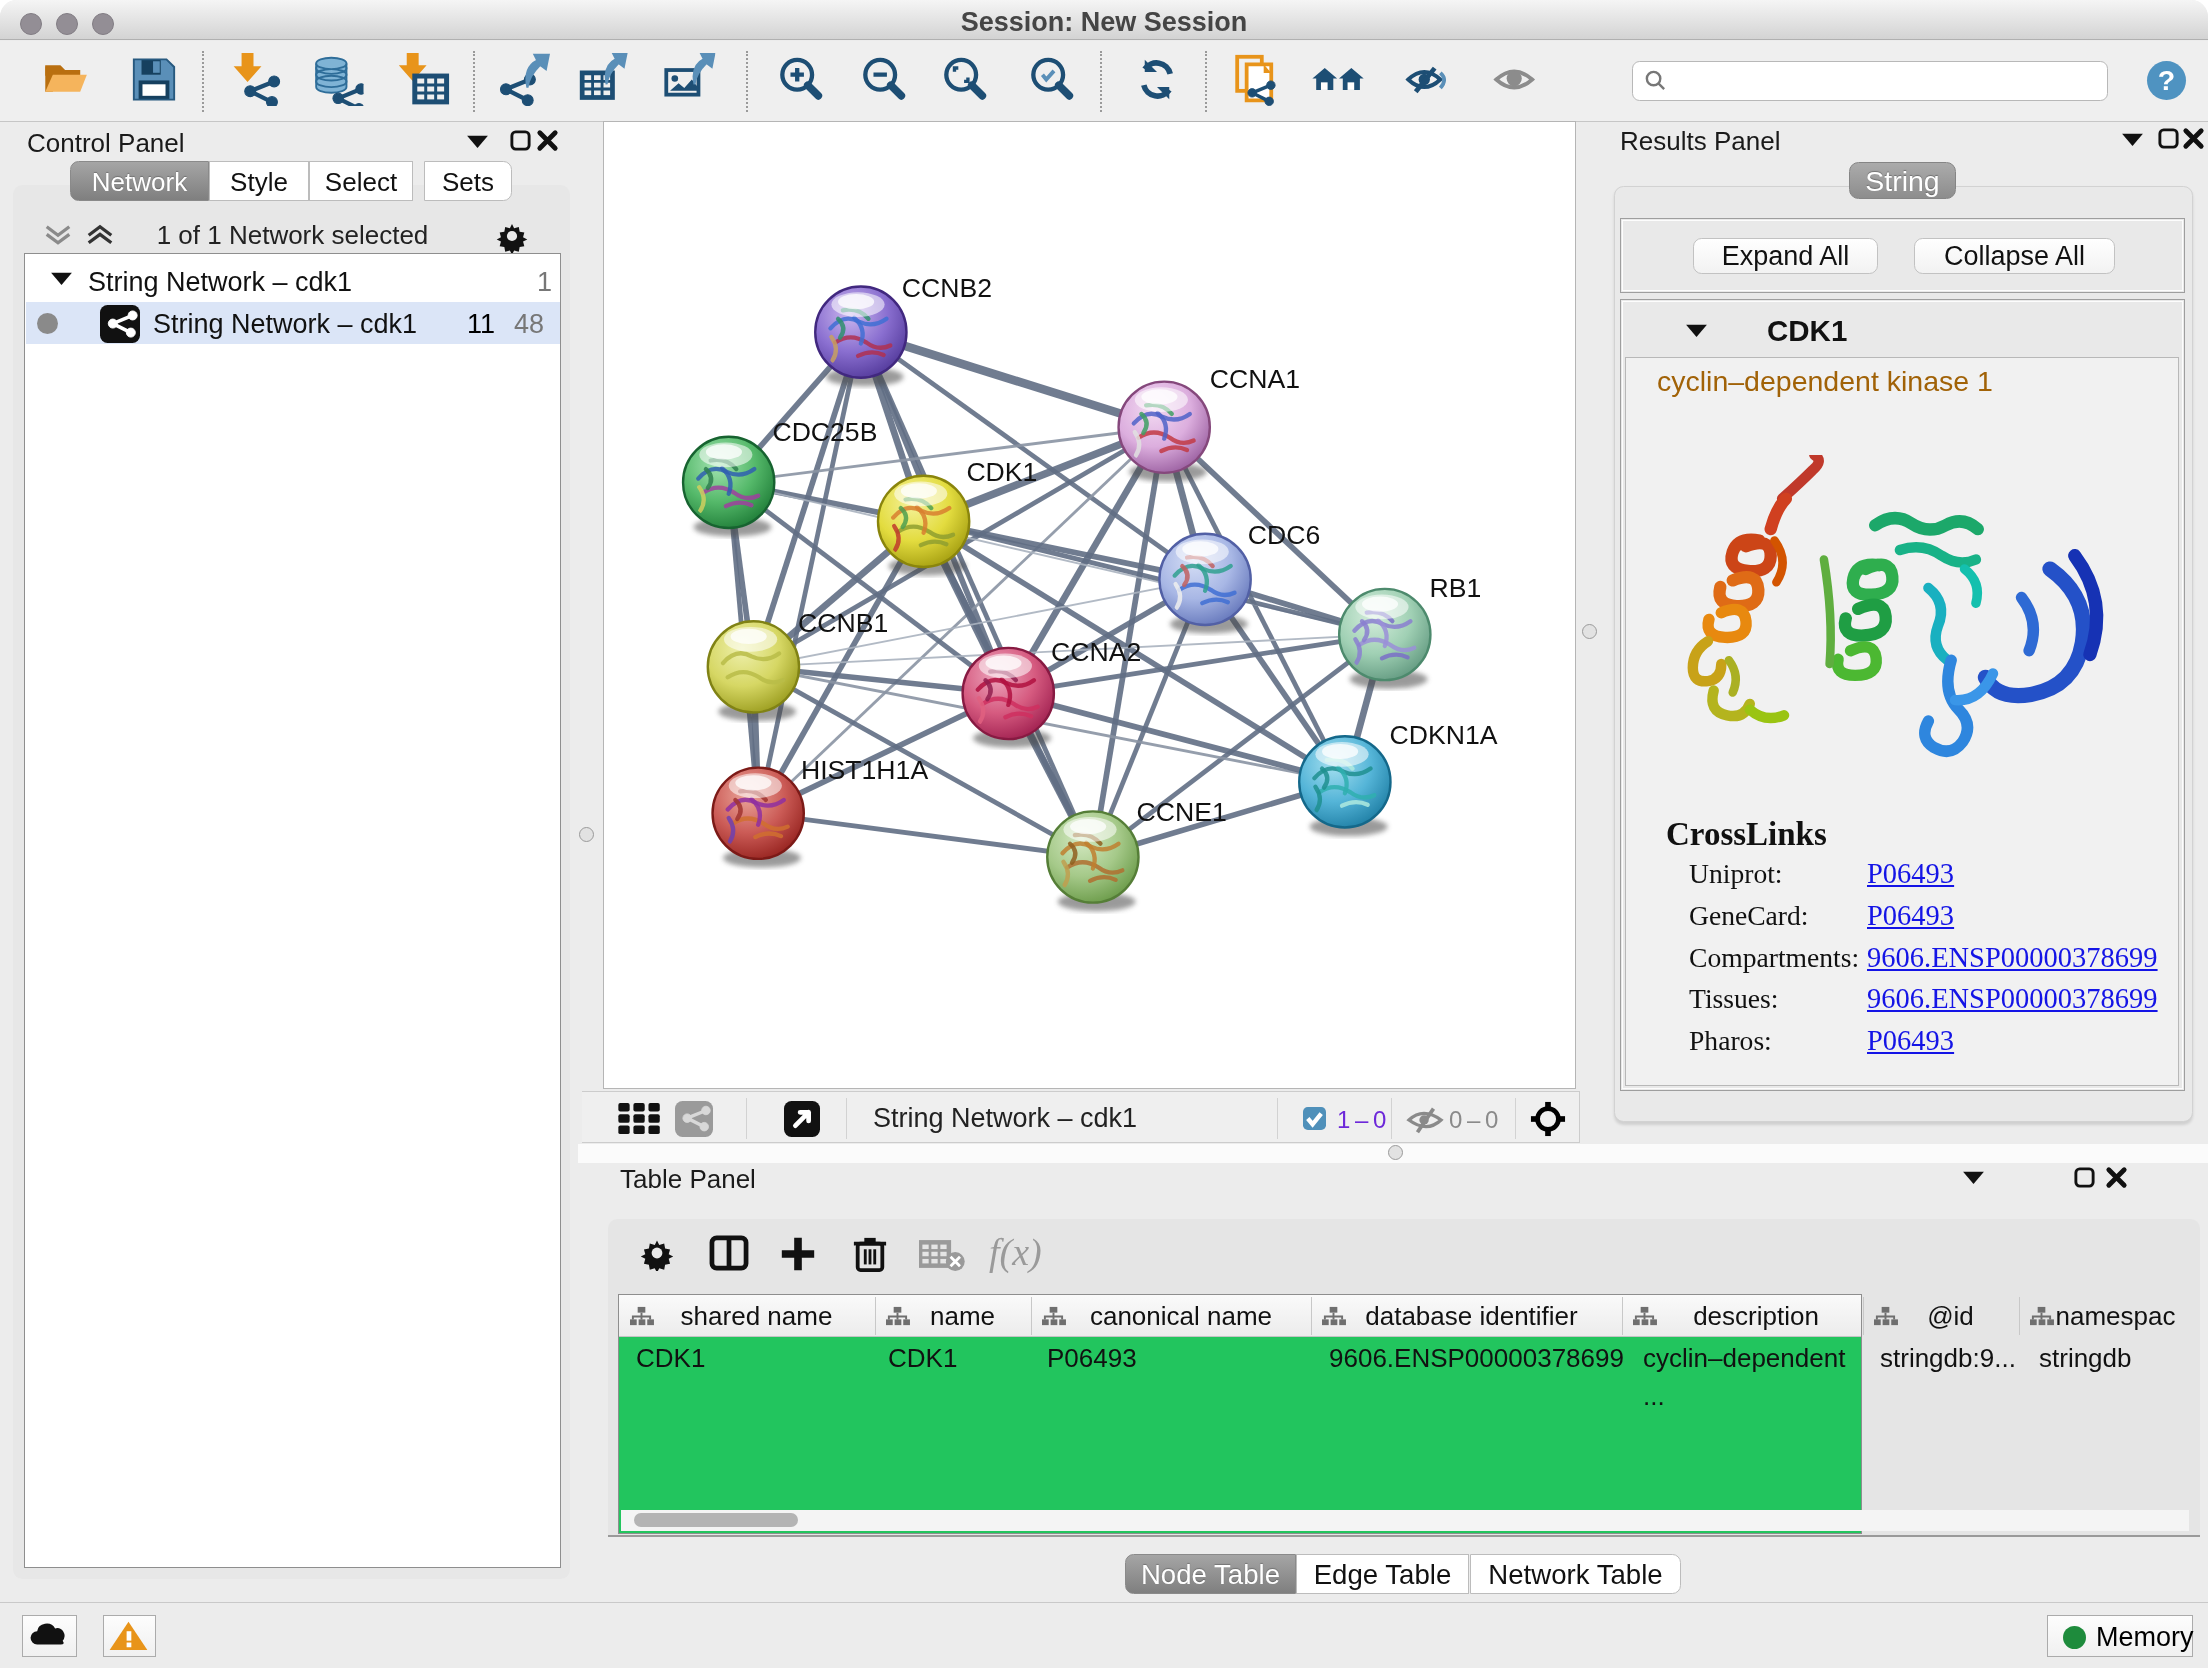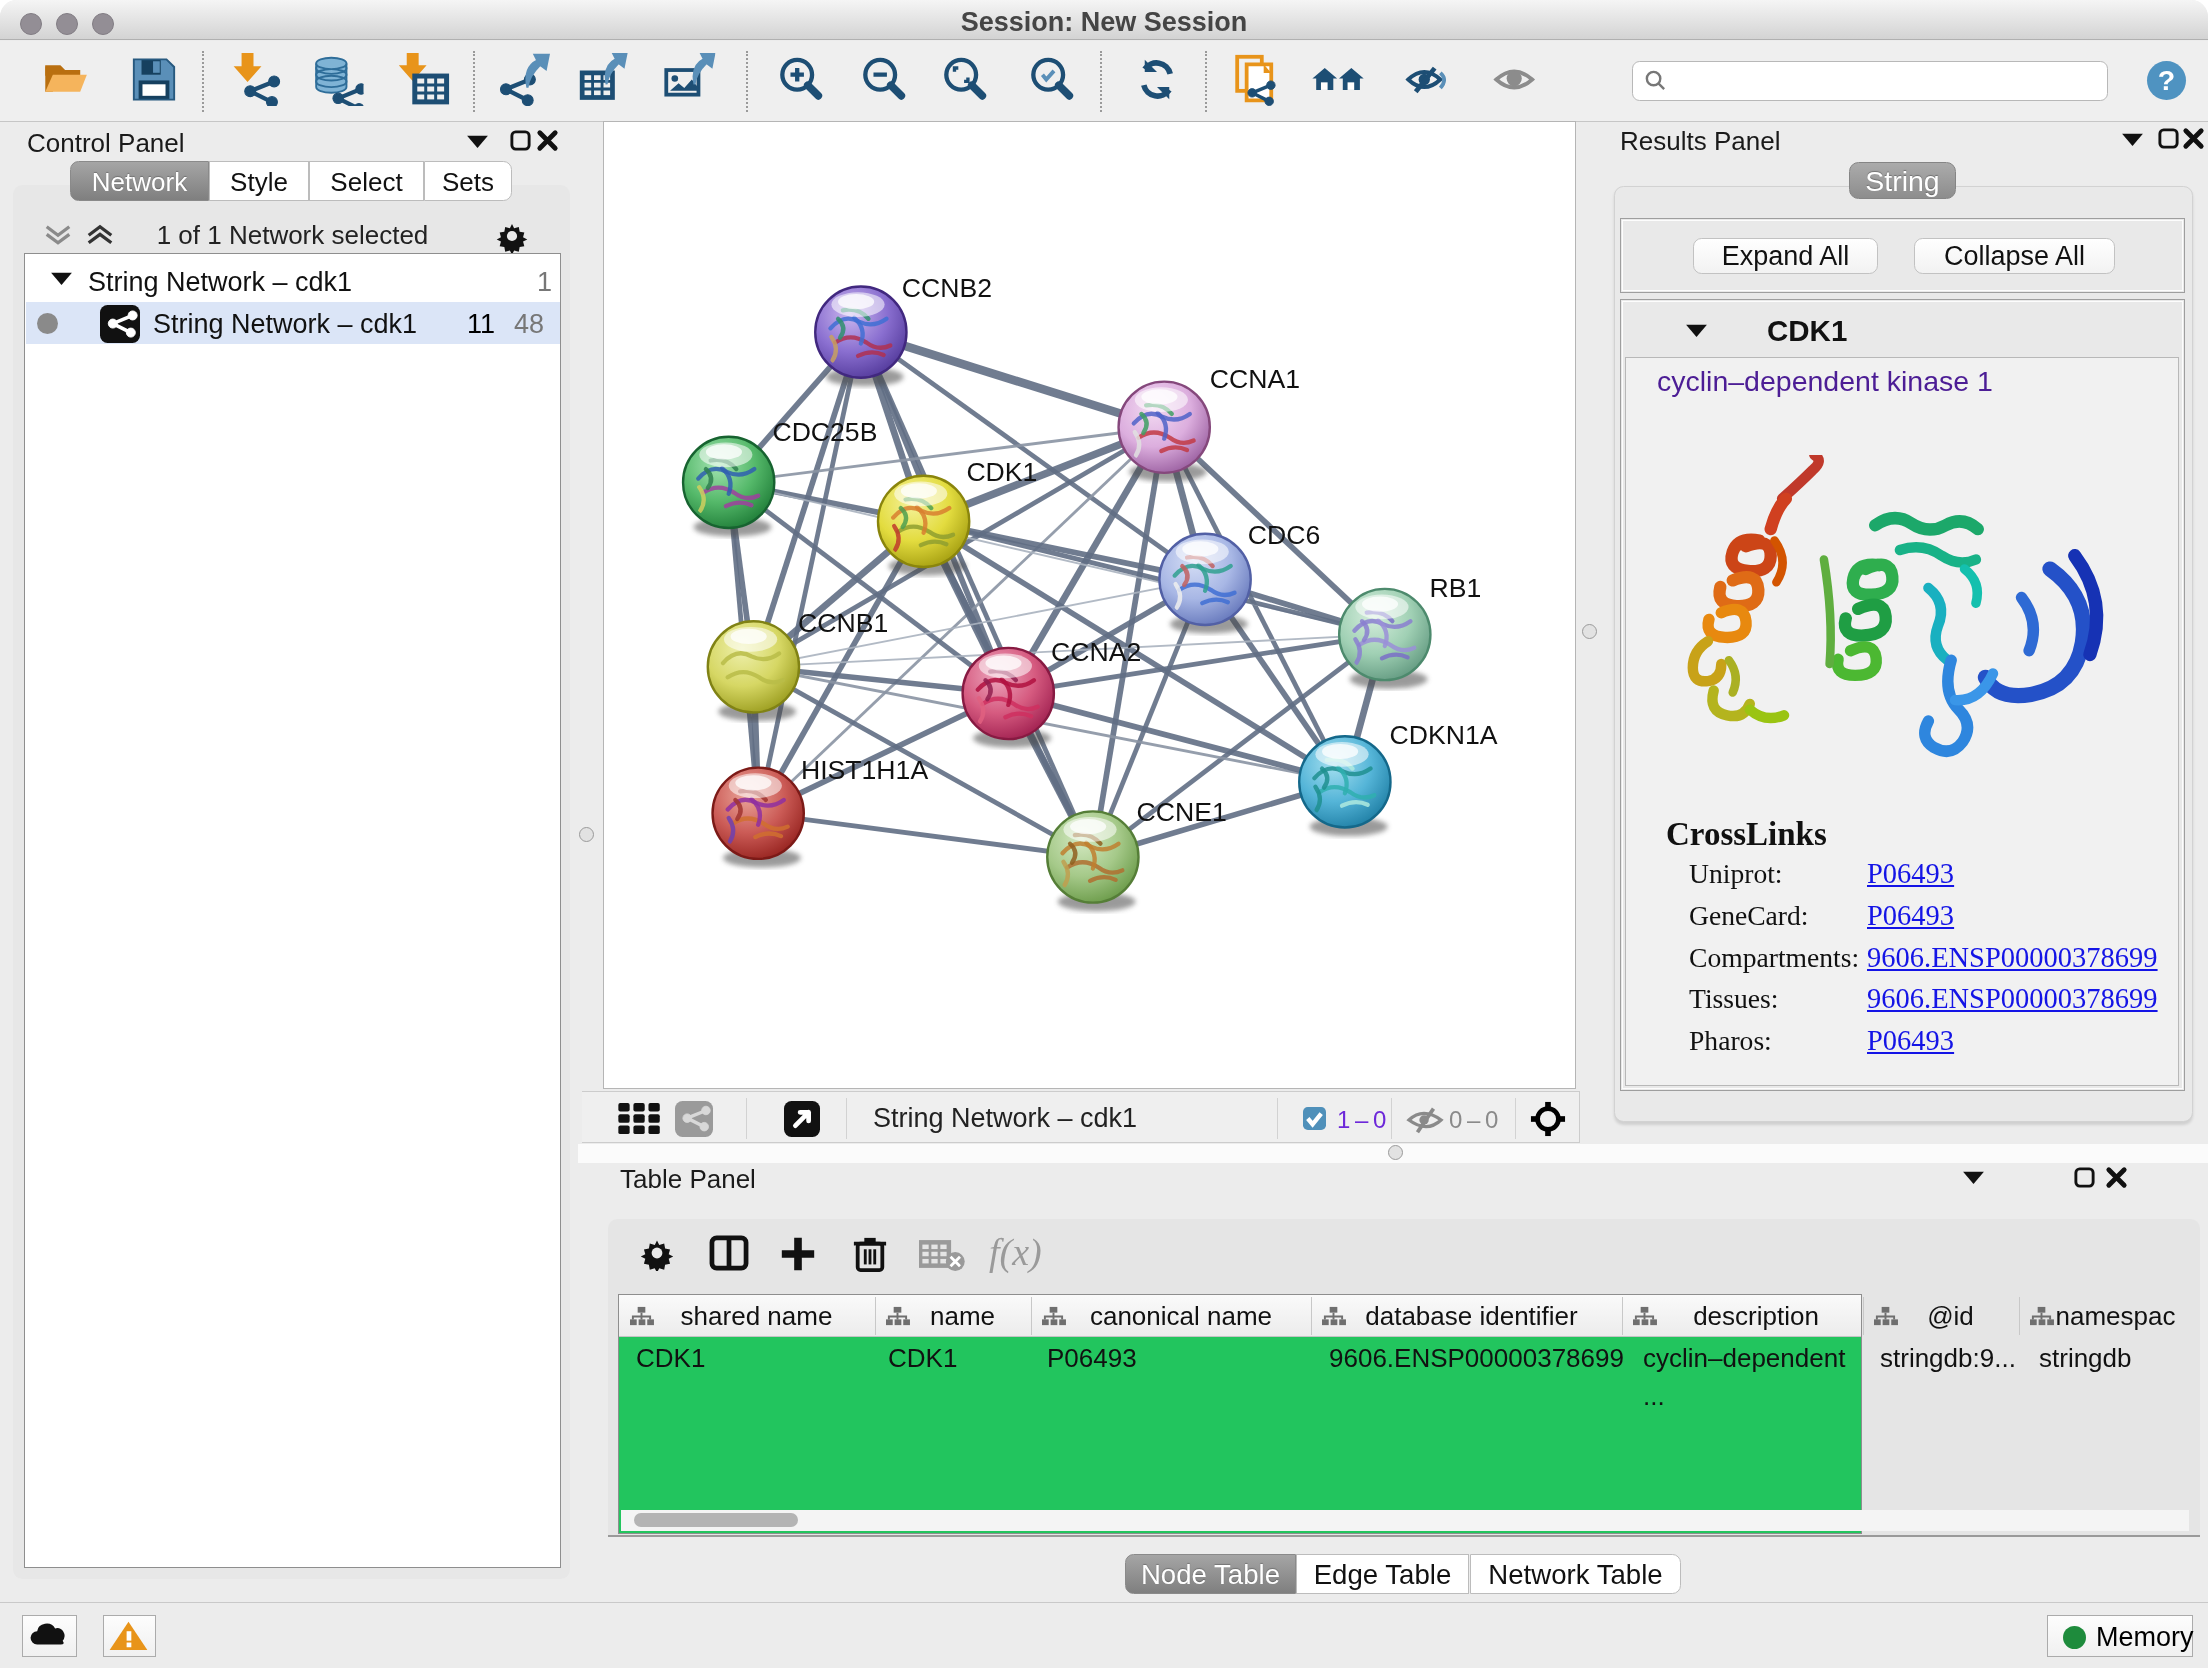--- a/index.html
+++ b/index.html
@@ -207,21 +207,21 @@
       </svg></div>
     <div class="abs" style="left:509px;top:129px"><svg width="23" height="23" viewBox="0 0 24 24">
         <rect x="3" y="3" width="18" height="18" rx="4" fill="none" stroke="#111" stroke-width="3"></rect>
       </svg></div>
     <div class="abs" style="left:535px;top:128px"><svg width="25" height="25" viewBox="0 0 26 26">
         <path d="M5,5 L21,21 M21,5 L5,21" stroke="#111" stroke-width="5" stroke-linecap="round"></path>
       </svg></div>
     <div id="cp-inner"></div>
     <div class="tabbtn tabsel" style="left:70px;top:161px;width:139px;border-radius:8.6px 0 0 8.6px;line-height:40px">Network</div>
     <div class="tabbtn" style="left:209px;top:161px;width:100px;line-height:40px">Style</div>
-    <div class="tabbtn" style="left:309px;top:161px;width:115px;line-height:40px">Select</div>
+    <div class="tabbtn" style="left:309px;top:161px;width:104px;line-height:40px">Select</div>
     <div class="tabbtn" style="left:424px;top:161px;width:88px;border-radius:0 8.6px 8.6px 0;line-height:40px">Sets</div>
     <div id="selbar">1 of 1 Network selected</div>
     <div class="abs" style="left:42px;top:221px"><svg width="32" height="28.5" viewBox="0 0 34 30">
         <g fill="none" stroke="#8a8a8a" stroke-width="3.5">
           <path d="M5,6 l12,9 12,-9"></path>
           <path d="M5,14 l12,9 12,-9"></path>
         </g>
       </svg></div>
     <div class="abs" style="left:84px;top:221px"><svg width="32" height="28.5" viewBox="0 0 34 30">
         <g fill="none" stroke="#333" stroke-width="3.5">
@@ -636,21 +636,21 @@
     <div class="abs" style="left:1849px;top:162px;width:107px;height:37px;background:linear-gradient(#ababab,#8d8d8d);border:1px solid #858585;border-radius:9.5px;color:#fff;font-size:28.5px;text-align:center;line-height:37px;text-shadow:0 -1px 1px rgba(0,0,0,.3)">String</div>
     <div class="box1"></div>
     <div class="wbtn" style="left:1693px;top:238px;width:185px;line-height:34px">Expand All</div>
     <div class="wbtn" style="left:1914px;top:238px;width:201px;line-height:34px">Collapse All</div>
     <div class="box2"></div>
     <div class="abs" style="left:1684px;top:322px"><svg width="25" height="17" viewBox="0 0 26 18">
         <path d="M2,3 h22 l-11,13 z" fill="#111"></path>
       </svg></div>
     <div class="abs" style="left:1767px;top:314px;font-size:29.5px;font-weight:700;color:#111">CDK1</div>
     <div class="box3"></div>
-    <div class="abs" style="left:1657px;top:365px;font-size:28.5px;color:#4c1d95">cyclin–dependent kinase 1</div>
+    <div class="abs" style="left:1657px;top:365px;font-size:28.5px;color:#a16207">cyclin–dependent kinase 1</div>
     <div class="abs" style="left:1679px;top:455px"><svg width="438" height="323" viewBox="0 0 460 340">
         <g fill="none" stroke-linecap="round">
           <path d="M108,46 q20,-18 32,-30 q12,-10 2,-16" stroke="#c0392b" stroke-width="11"></path>
           <path d="M96,78 q6,-22 16,-32" stroke="#d04020" stroke-width="13"></path>
           <path d="M70,96 q26,-10 26,10 q0,18 -24,16 q-22,-2 -16,-20 q6,-16 28,-12" stroke="#cc4517" stroke-width="13"></path>
           <path d="M56,132 q26,-10 27,10 q1,18 -23,17 q-22,-1 -17,-20" stroke="#df6b16" stroke-width="13"></path>
           <path d="M44,166 q24,-10 26,9 q2,18 -22,17 q-22,-1 -17,-19" stroke="#e8890f" stroke-width="12"></path>
           <path d="M100,90 q16,22 2,44" stroke="#d35400" stroke-width="9"></path>
           <path d="M30,196 q-16,10 -16,28 q0,16 16,14 q14,-2 14,-18" stroke="#c8a218" stroke-width="11"></path>
           <path d="M36,248 q-6,22 14,26 q18,4 24,-12" stroke="#b4b41e" stroke-width="11"></path>

